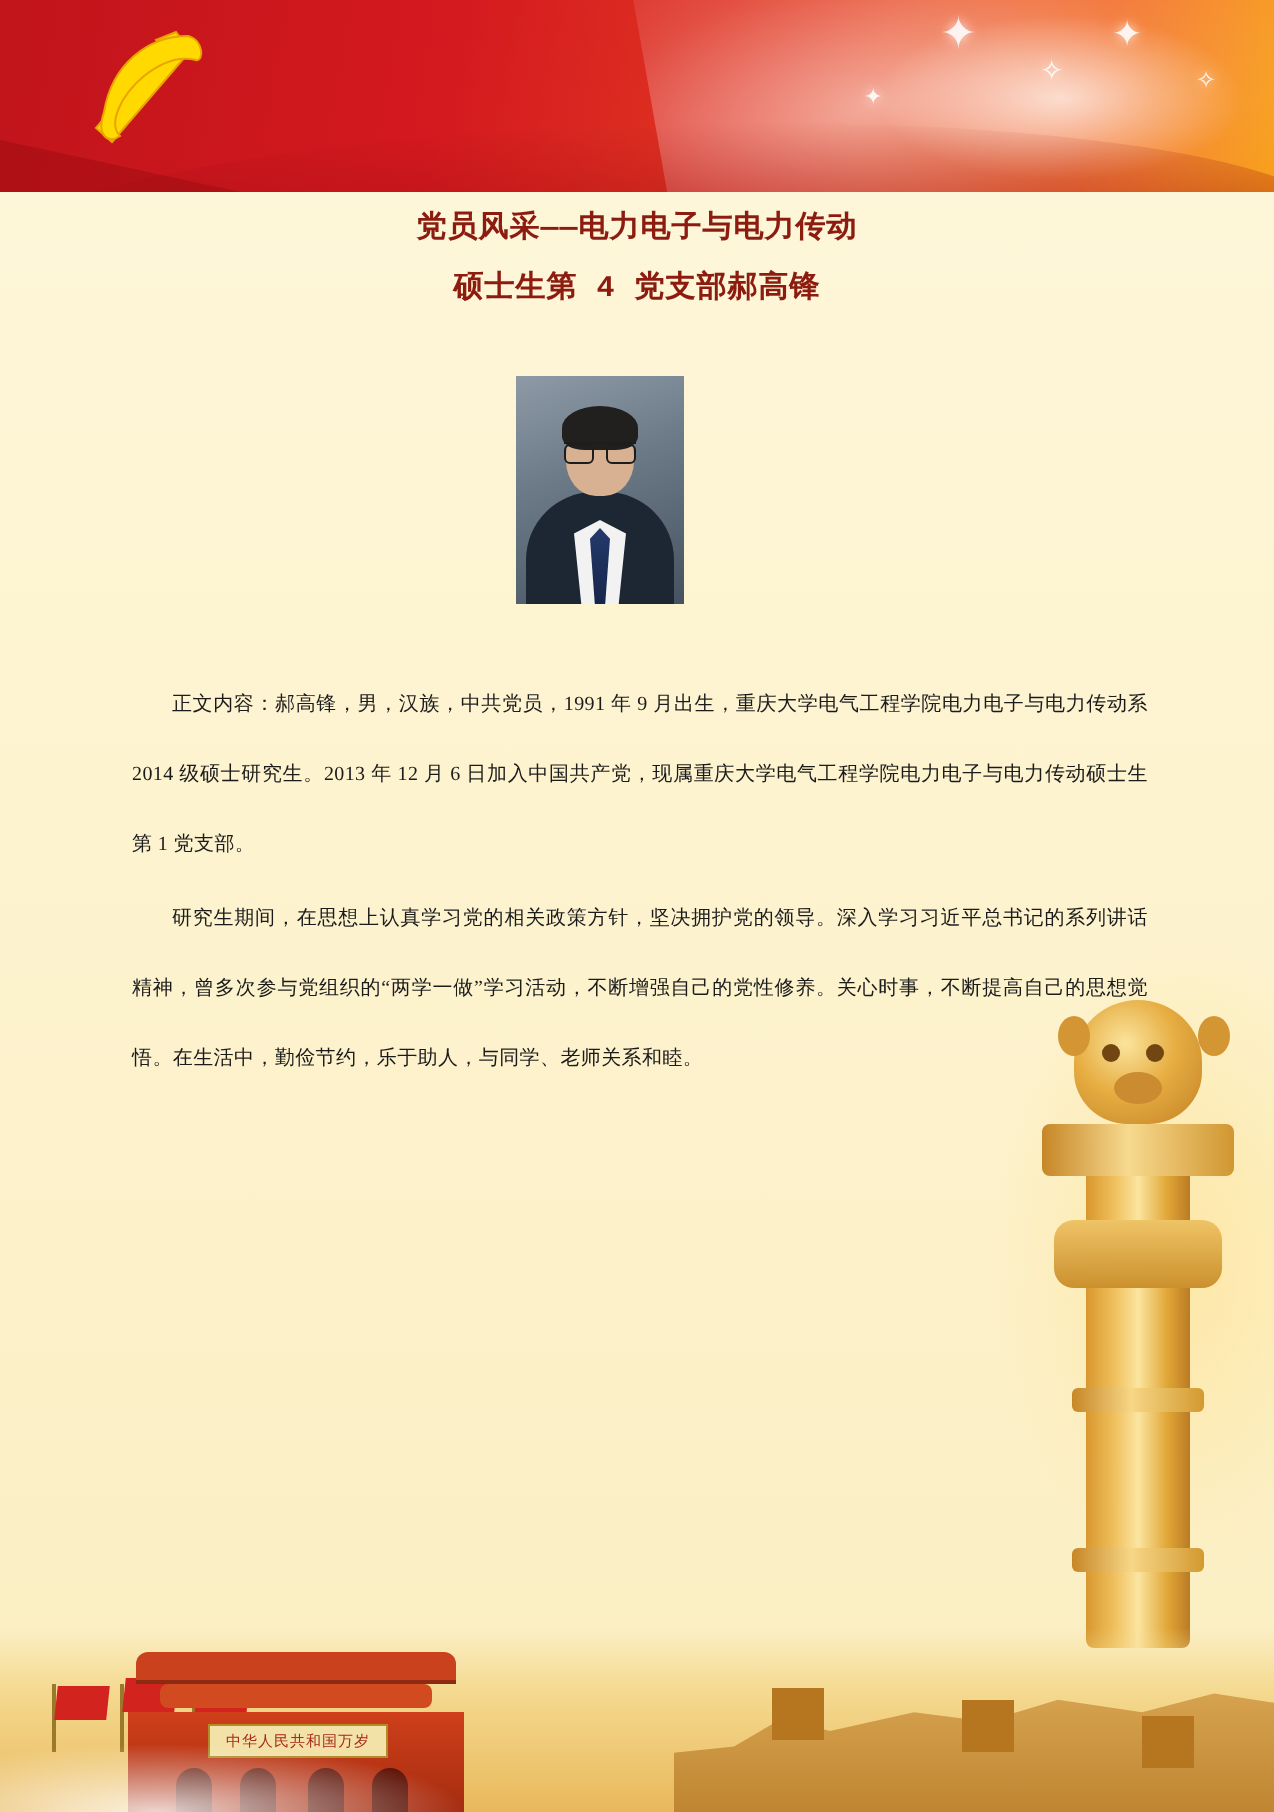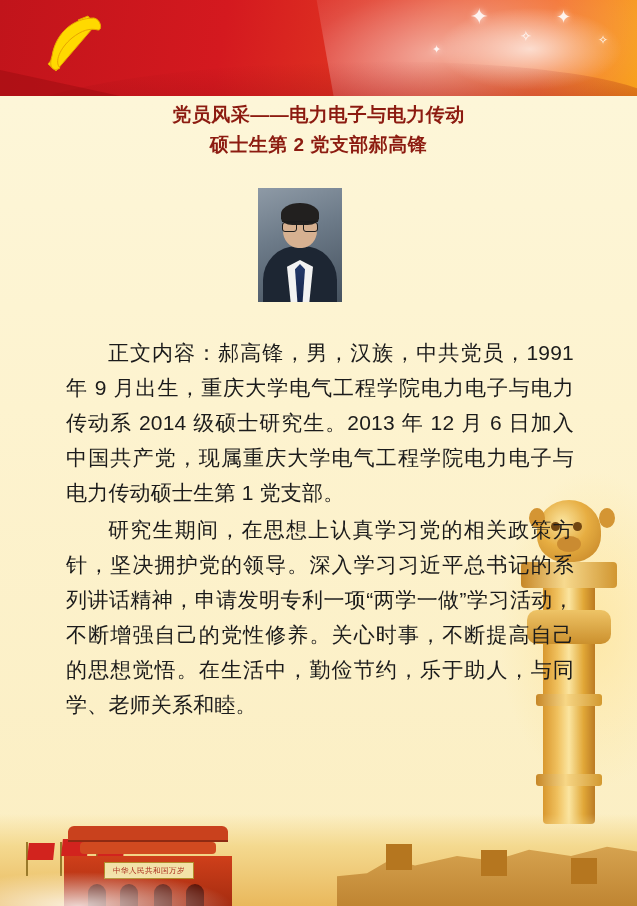--- a/index.html
+++ b/index.html
@@ -78,22 +78,22 @@
 
   
   .title-block {
     position: absolute;
     top: 100px;
     left: 0;
     width: 637px;
     text-align: center;
   }
   .title-line {
-    font-family: Liberation Sans, sans-serif;
-    font-size: 19px;
+    font-family: Liberation Mono, monospace;
+    font-size: 15px;
     font-weight: bold;
     color: #8c1b10;
     letter-spacing: 0.5px;
     line-height: 30px;
   }
 
   
   .photo-wrap {
     position: absolute;
     top: 188px;
@@ -166,22 +166,22 @@
   }
 
   
   .content {
     position: absolute;
     top: 335px;
     left: 66px;
     width: 508px;
   }
   .para {
-    font-family: Liberation Sans, sans-serif;
-    font-size: 21px;
+    font-family: Liberation Serif, serif;
+    font-size: 10px;
     color: #1b1b1b;
     line-height: 35px;
     text-align: justify;
     text-indent: 2em;
     margin: 0 0 2px 0;
     letter-spacing: 0.2px;
   }
 
   
   .lion {
@@ -376,21 +376,21 @@
           <path d="M10 54 L46 12 L54 19 L18 61 Z"></path>
           <path d="M40 10 L50 6 L56 14 L46 18 Z"></path>
           <path d="M56 8 C36 8 18 22 14 46 C10 58 16 62 22 58 C16 52 22 38 34 28 C44 20 52 18 60 20 C64 21 64 10 56 8 Z"></path>
         </g>
       </svg>
     </div>
   </div>
 
   <div class="title-block">
     <div class="title-line">党员风采——电力电子与电力传动</div>
-    <div class="title-line">硕士生第 2 党支部郝高锋</div>
+    <div class="title-line">硕士生第 4 党支部郝高锋</div>
   </div>
 
   <div class="photo-wrap">
     <div class="photo-bg"></div>
     <div class="photo-body"></div>
     <div class="photo-shirt"></div>
     <div class="photo-tie"></div>
     <div class="photo-head"></div>
     <div class="photo-hair"></div>
     <div class="photo-glasses"></div>
@@ -408,21 +408,21 @@
     <div class="lion-ear-l"></div>
     <div class="lion-ear-r"></div>
     <div class="lion-eye-l"></div>
     <div class="lion-eye-r"></div>
     <div class="lion-snout"></div>
     <div class="lion-paws"></div>
   </div>
 
   <div class="content">
     <p class="para">正文内容：郝高锋，男，汉族，中共党员，1991 年 9 月出生，重庆大学电气工程学院电力电子与电力传动系 2014 级硕士研究生。2013 年 12 月 6 日加入中国共产党，现属重庆大学电气工程学院电力电子与电力传动硕士生第 1 党支部。</p>
-    <p class="para">研究生期间，在思想上认真学习党的相关政策方针，坚决拥护党的领导。深入学习习近平总书记的系列讲话精神，申请发明专利一项“两学一做”学习活动，不断增强自己的党性修养。关心时事，不断提高自己的思想觉悟。在生活中，勤俭节约，乐于助人，与同学、老师关系和睦。</p>
+    <p class="para">研究生期间，在思想上认真学习党的相关政策方针，坚决拥护党的领导。深入学习习近平总书记的系列讲话精神，曾多次参与党组织的“两学一做”学习活动，不断增强自己的党性修养。关心时事，不断提高自己的思想觉悟。在生活中，勤俭节约，乐于助人，与同学、老师关系和睦。</p>
   </div>
 
   <div class="bottom">
     <div class="bottom-sky"></div>
     <div class="great-wall"></div>
     <div class="wall-tower" style="right:40px;"></div>
     <div class="wall-tower" style="right:130px; bottom:30px;"></div>
     <div class="wall-tower" style="right:225px; bottom:36px;"></div>
 
     <div class="flagpole" style="left:26px;"></div>

